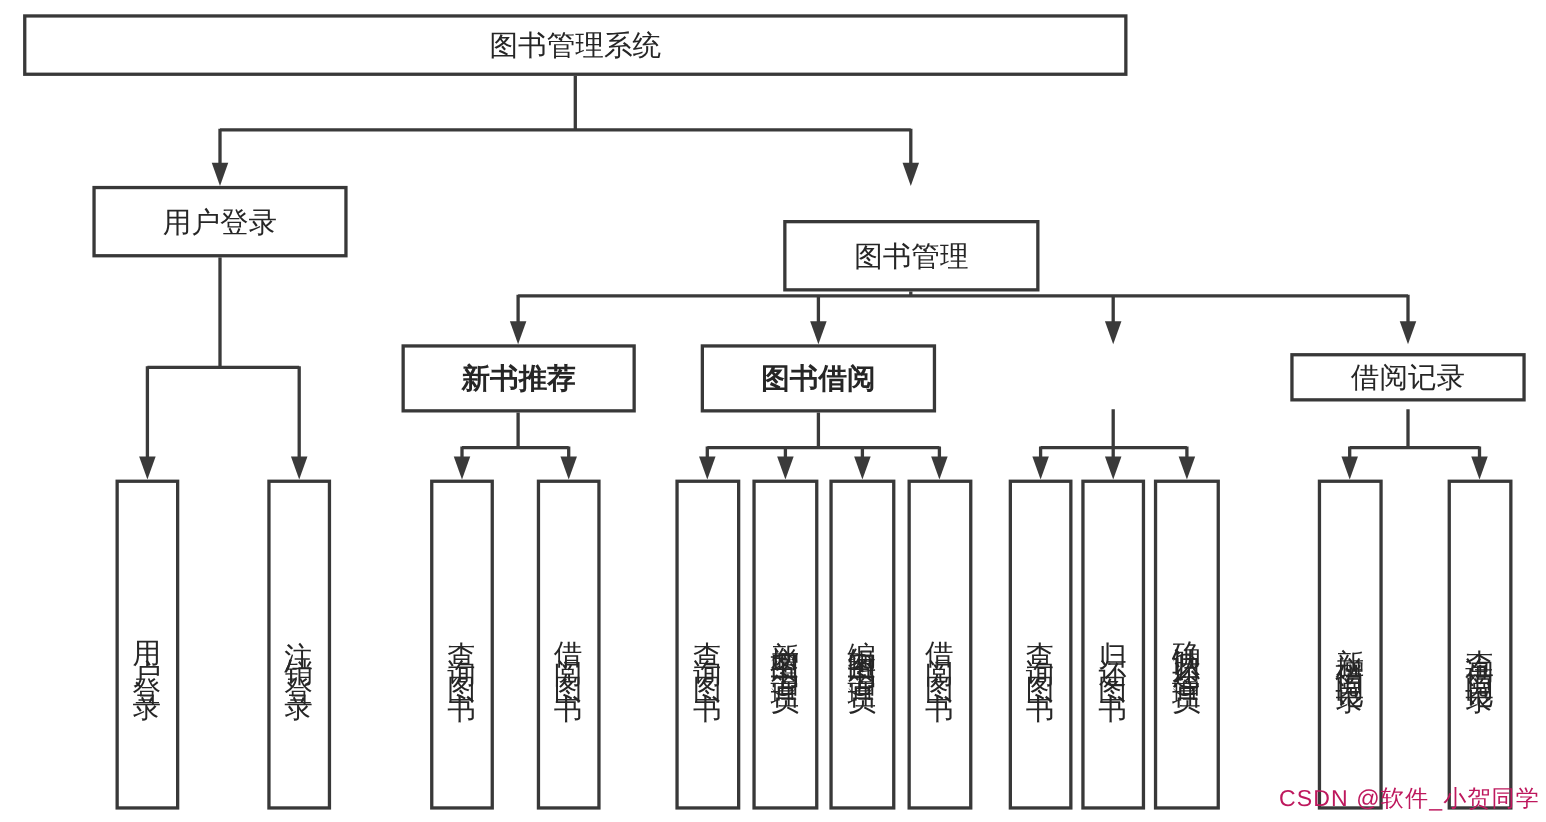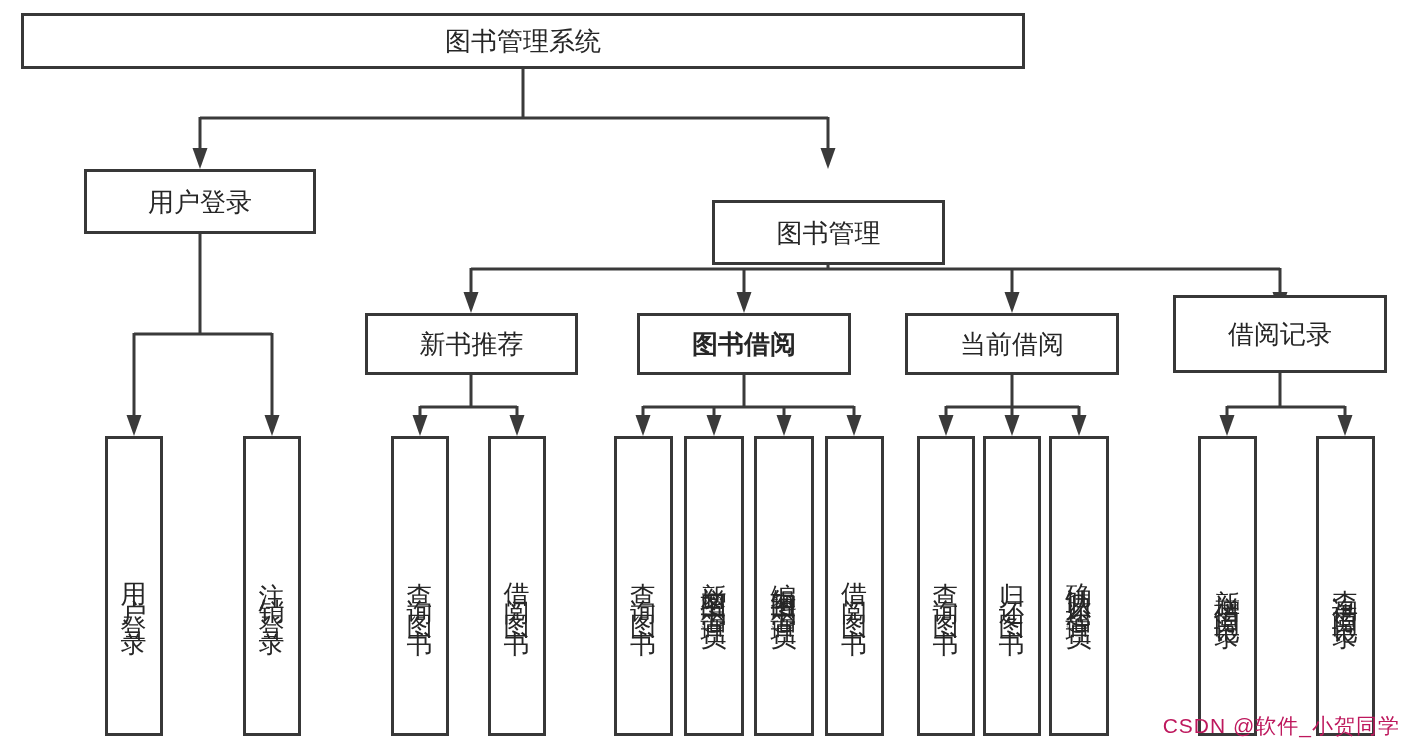--- a/index.html
+++ b/index.html
@@ -112,30 +112,27 @@
     <span class="lbl">图书管理系统</span>
   </div>
 
   <div class="node hbox" style="left:84px; top:169px; width:232px; height:65px;">
     <span class="lbl">用户登录</span>
   </div>
   <div class="node hbox" style="left:712px; top:169px; width:233px; height:65px;margin-top:31px;">
     <span class="lbl">图书管理</span>
   </div>
 
-  <div class="node hbox" style="left:365px; top:313px; width:213px; height:62px;">
+  <div class="node hbox" style="left:365px; top:313px; width:213px; height:62px;font-weight:bold;">
     <span class="lbl">新书推荐</span>
   </div>
   <div class="node hbox" style="left:637px; top:313px; width:214px; height:62px;font-weight:bold;">
     <span class="lbl">图书借阅</span>
   </div>
-  <div class="node hbox" style="left:905px; top:313px; width:214px; height:62px;">
-    <span class="lbl">当前借阅</span>
-  </div>
-  <div class="node hbox" style="left:1173px; top:295px; width:214px; height:78px;">
+  <div class="node hbox" style="left:1173px; top:321px; width:214px; height:44px;">
     <span class="lbl">借阅记录</span>
   </div>
 
   <div class="node vbox" style="left:105px; top:436px; width:58px; height:300px;">
     <span class="lbl v-short">用户登录</span>
   </div>
   <div class="node vbox" style="left:243px; top:436px; width:58px; height:300px;">
     <span class="lbl v-short">注销登录</span>
   </div>
 

